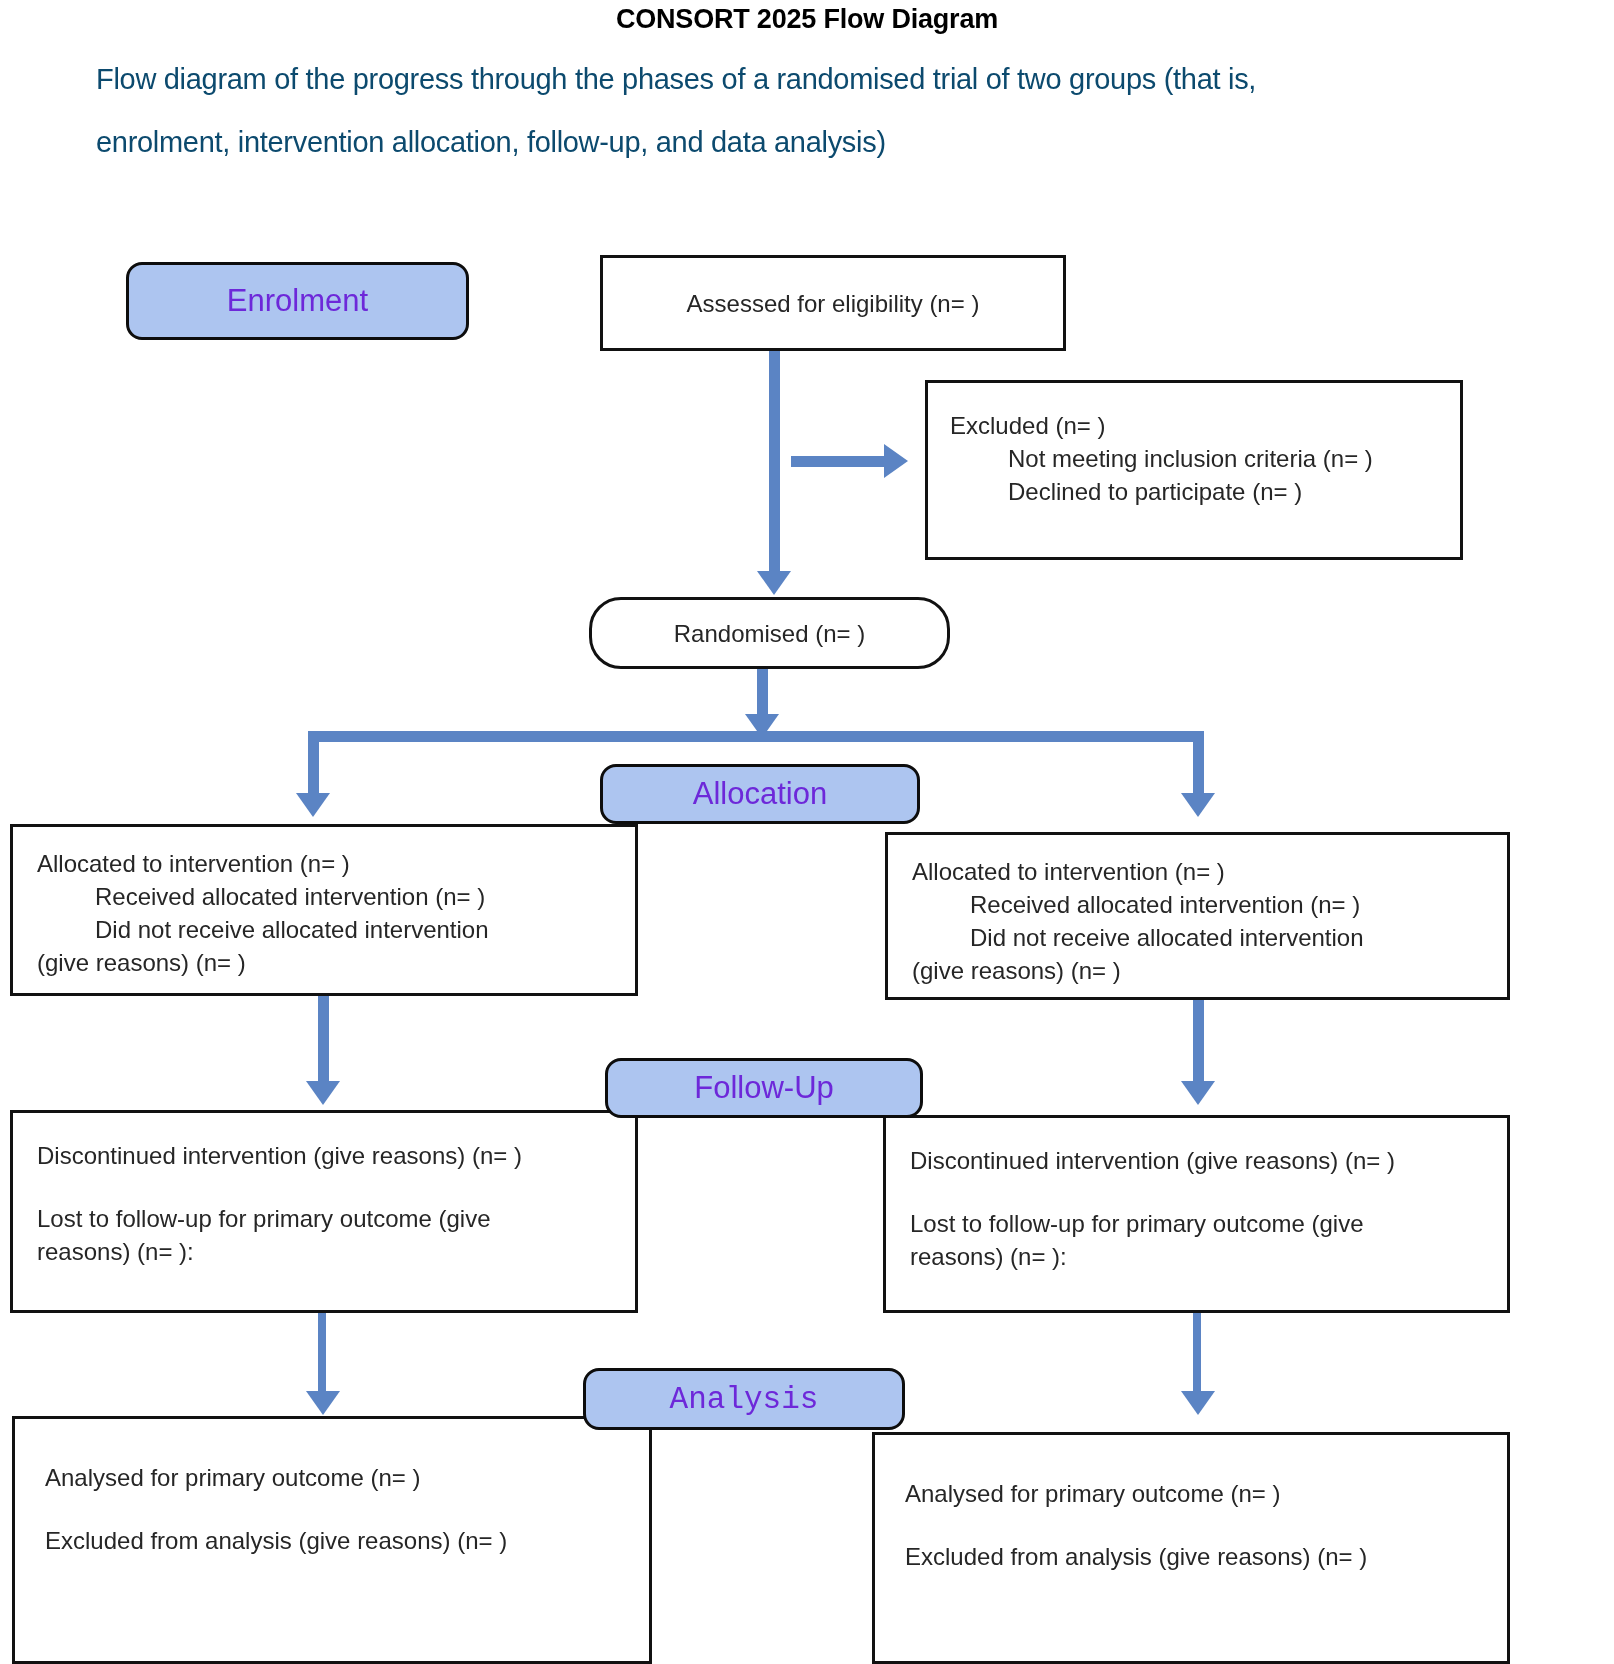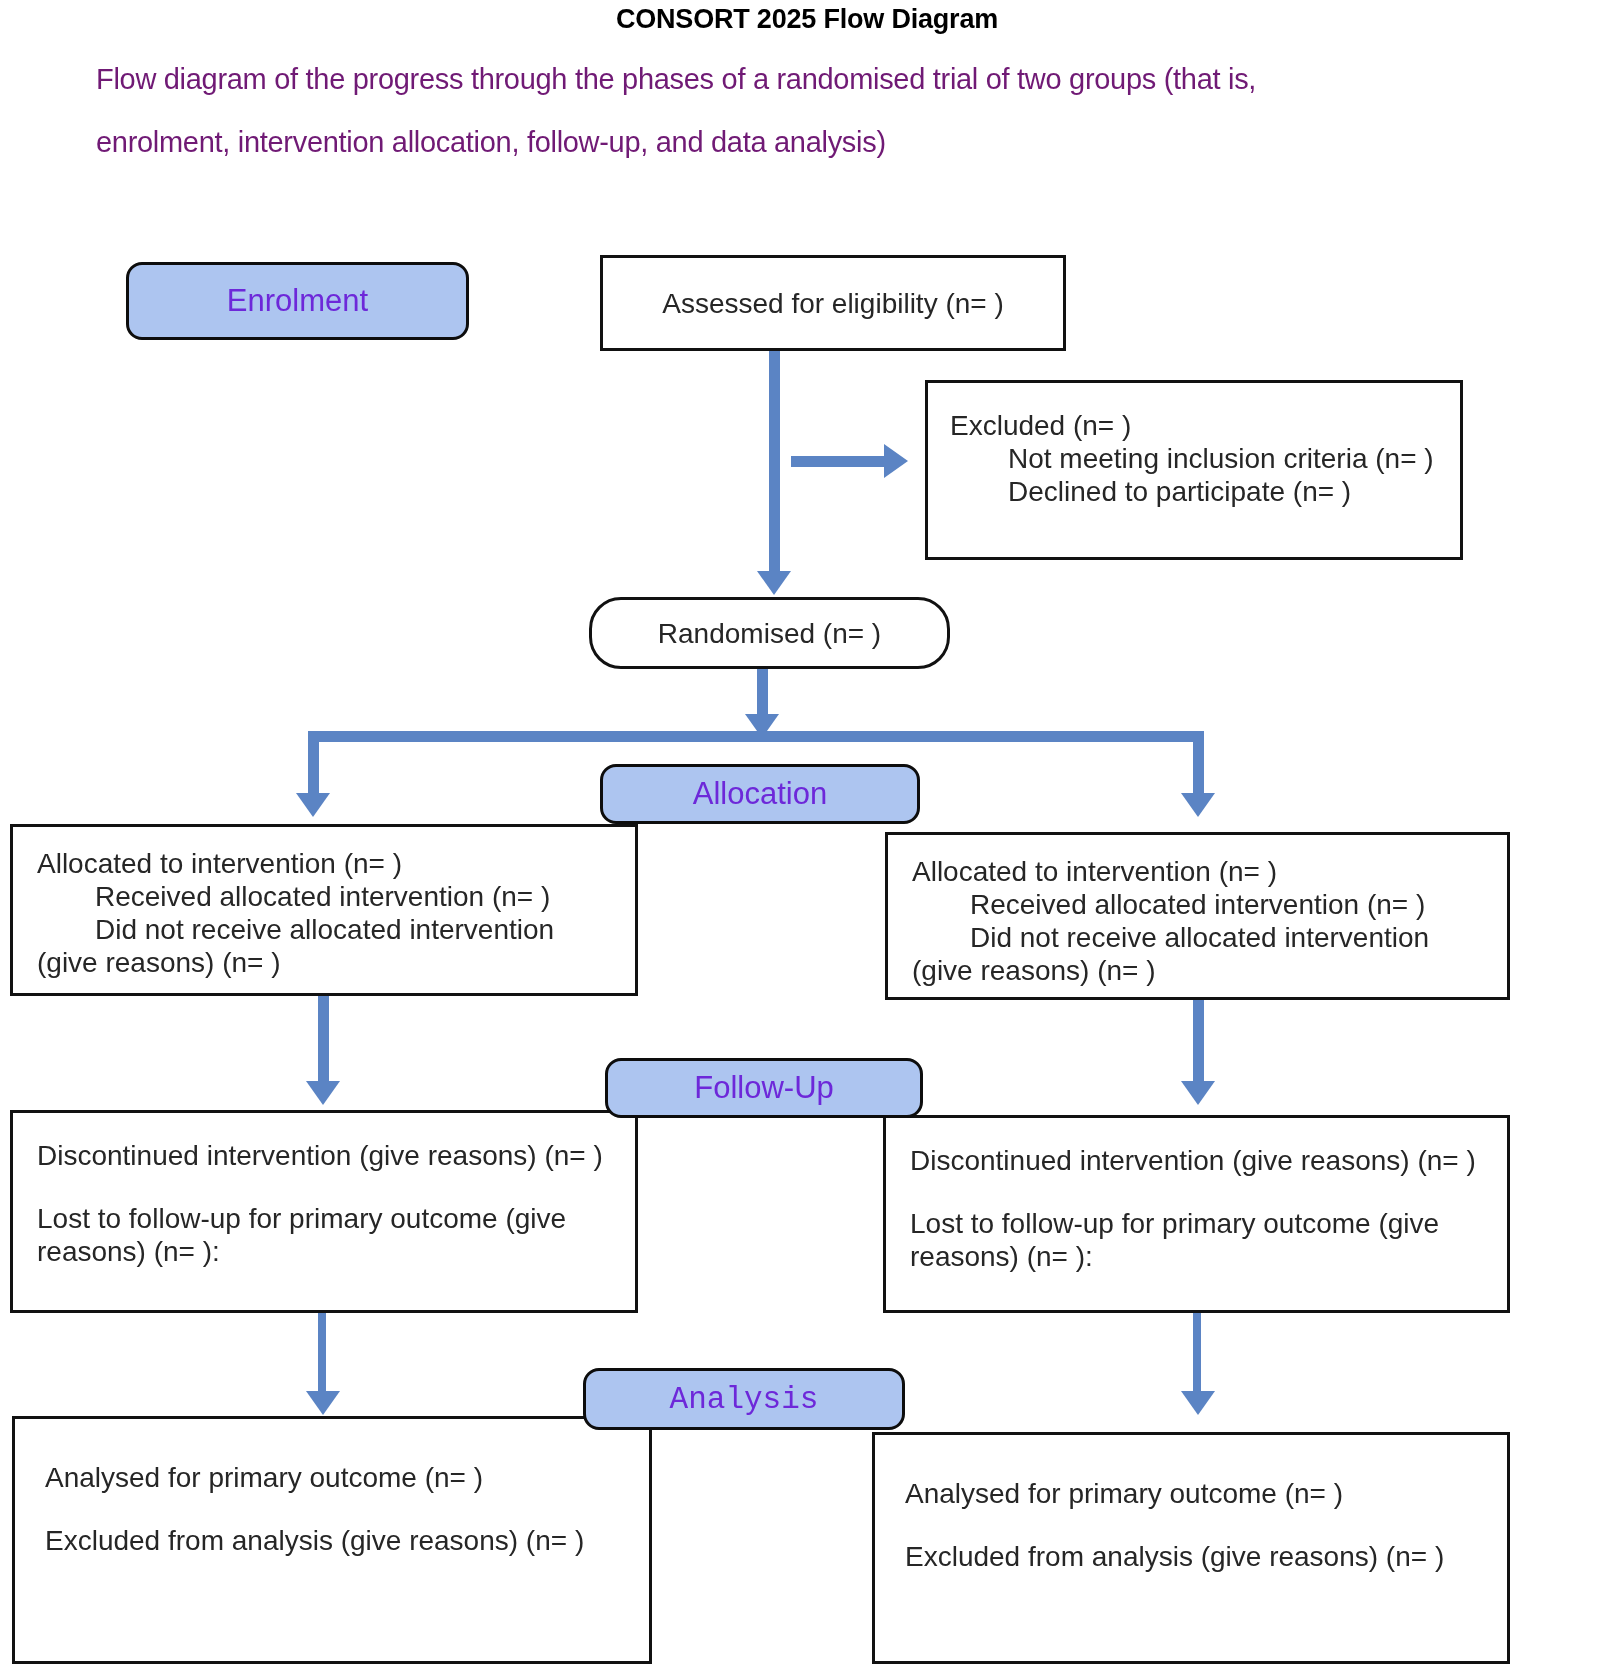--- a/index.html
+++ b/index.html
@@ -31,32 +31,32 @@
     letter-spacing: -0.2px;
   }
   .subtitle {
     position: absolute;
     left: 96px;
     top: 48px;
     width: 1340px;
     font-family: "Liberation Sans", sans-serif;
     font-size: 29px;
     line-height: 63px;
-    color: #701a75;
+    color: #0c4a6e;
     letter-spacing: -0.3px;
   }
 
   
   .box {
     position: absolute;
     box-sizing: border-box;
     border: 3px solid #111111;
     background: #ffffff;
     font-family: "Liberation Sans", sans-serif;
-    font-size: 28px;
+    font-size: 24px;
     line-height: 33px;
     color: #262626;
     z-index: 3;
   }
   .box.center-text {
     display: flex;
     align-items: center;
     justify-content: center;
     text-align: center;
   }

